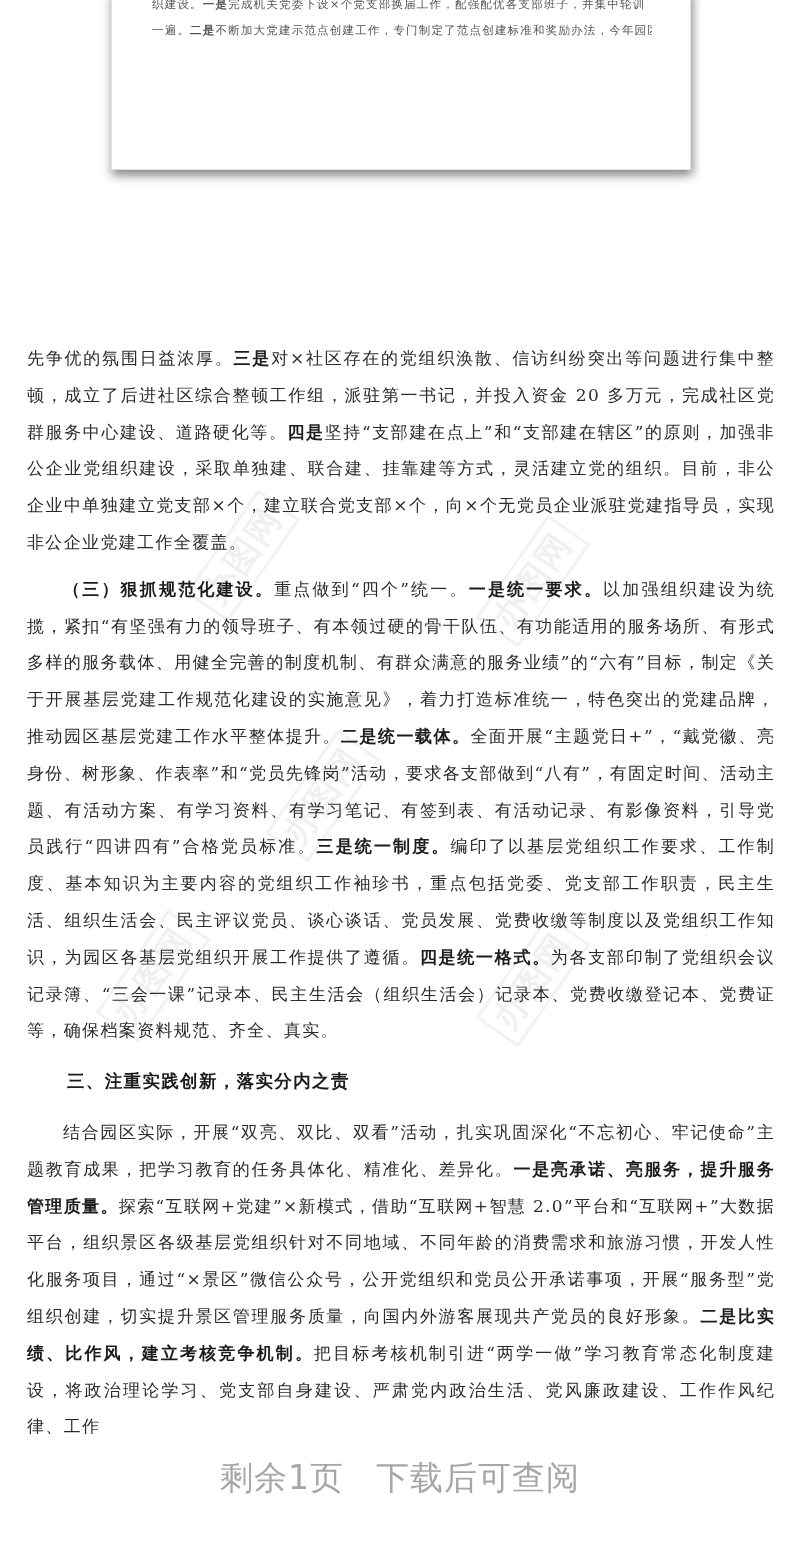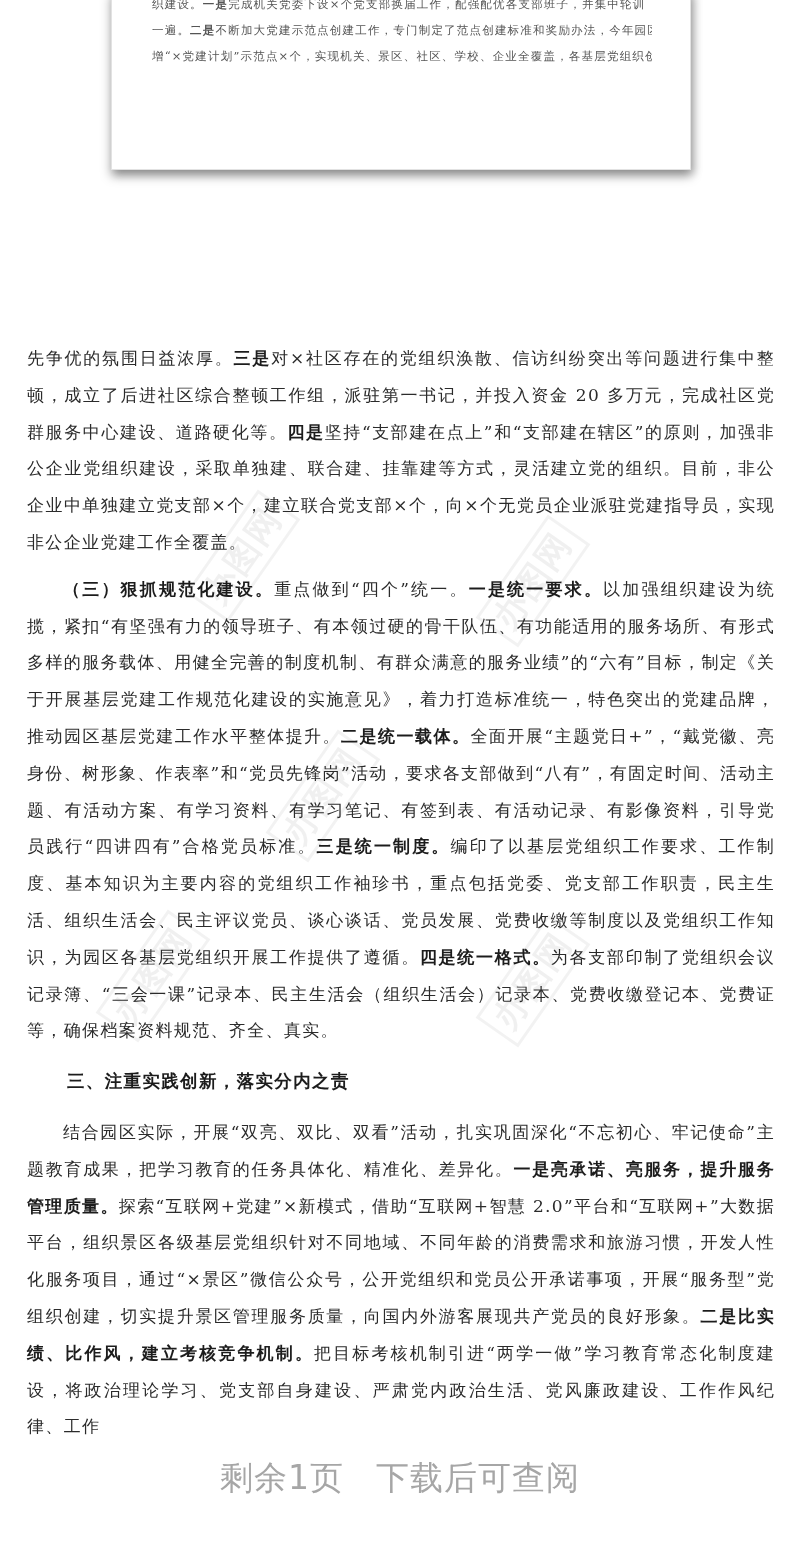--- a/index.html
+++ b/index.html
@@ -21,21 +21,20 @@
   .footer { position:absolute; left:0; width:800px; top:1456px; text-align:center;
          font-family:"DejaVu Sans","Liberation Sans",sans-serif; font-size:33px; color:#a6a6a6; letter-spacing:1px; }
   .footer span { margin:0 16px; }
 </style>
 </head>
 <body>
 
 <div class="preview-card">
   <div class="p" style="top:0px"><span>织建设。</span><b>一是</b><span>完成机关党委下设×个党支部换届工作，配强配优各支部班子，并集中轮训</span></div>
   <div class="p" style="top:26px"><span>一遍。</span><b>二是</b><span>不断加大党建示范点创建工作，专门制定了范点创建标准和奖励办法，今年园区新</span></div>
-  <div class="p" style="top:52px"><span>增“×党建计划”示范点×个，实现机关、景区、社区、学校、企业全覆盖，各基层党组织创</span></div>
 </div>
 
 <div class="watermark" style="left:470px;top:555px">办图网</div>
 <div class="watermark" style="left:260px;top:770px">办图网</div>
 <div class="watermark" style="left:90px;top:950px">办图网</div>
 <div class="watermark" style="left:470px;top:955px">办图网</div>
 <div class="watermark" style="left:180px;top:530px">办图网</div>
 
 <div class="main">
   <p class="para"><span>先争优的氛围日益浓厚。</span><b>三是</b><span>对×社区存在的党组织涣散、信访纠纷突出等问题进行集中整顿，成立了后进社区综合整顿工作组，派驻第一书记，并投入资金 20 多万元，完成社区党群服务中心建设、道路硬化等。</span><b>四是</b><span>坚持“支部建在点上”和“支部建在辖区”的原则，加强非公企业党组织建设，采取单独建、联合建、挂靠建等方式，灵活建立党的组织。目前，非公企业中单独建立党支部×个，建立联合党支部×个，向×个无党员企业派驻党建指导员，实现非公企业党建工作全覆盖。</span></p>

